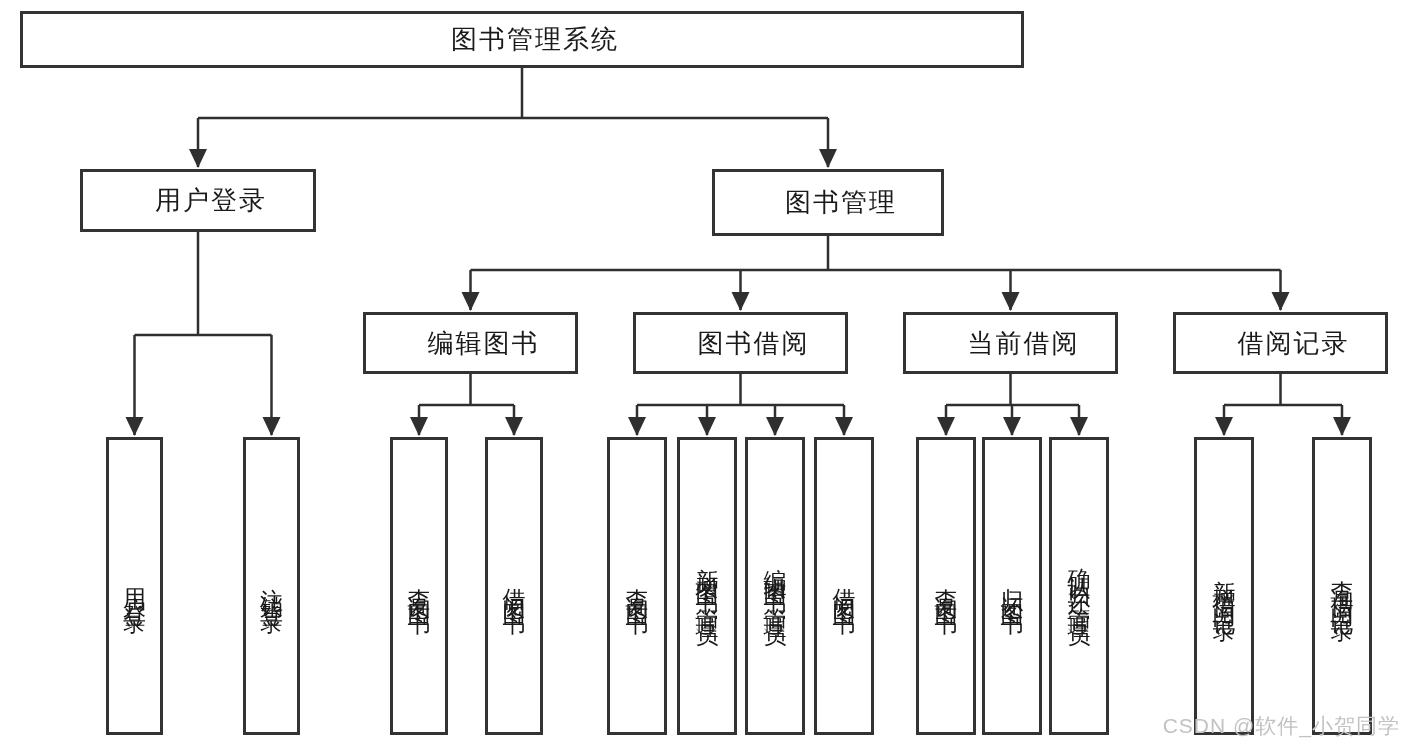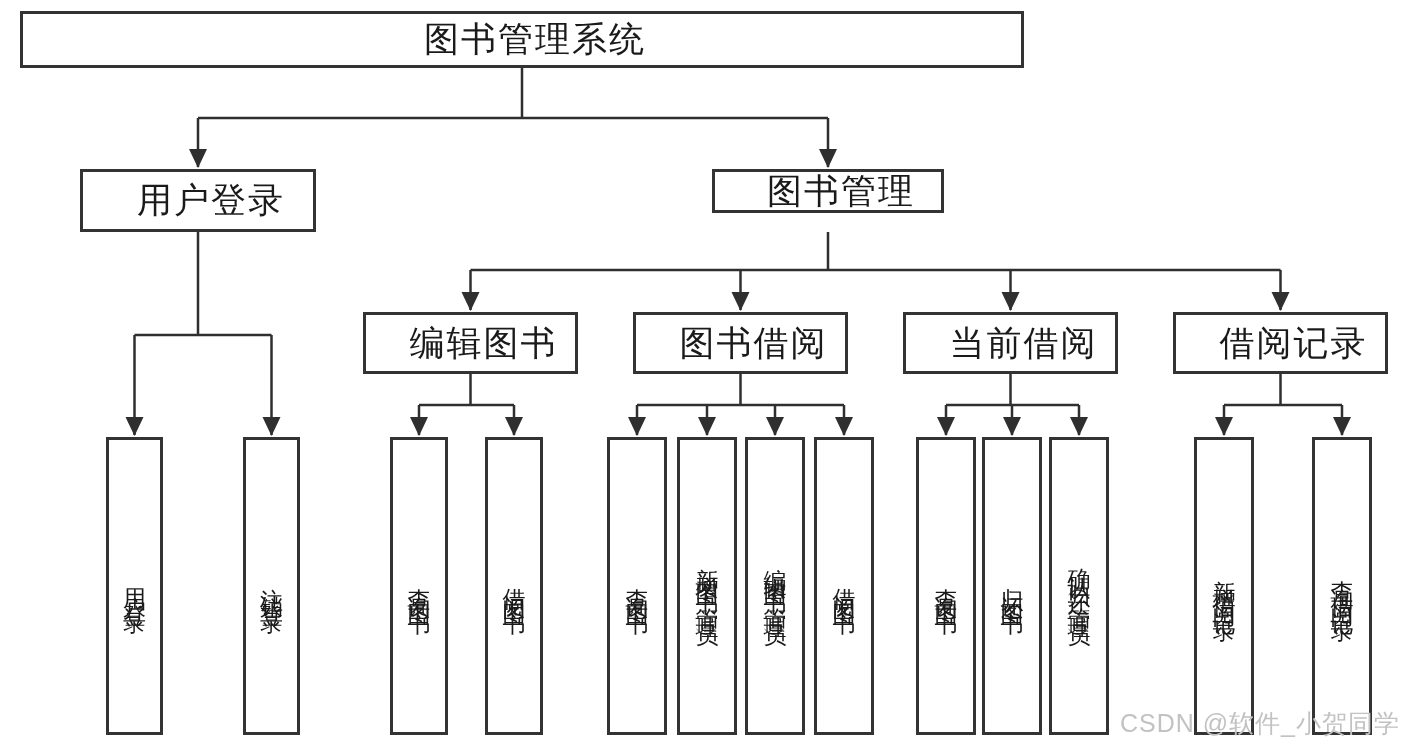--- a/index.html
+++ b/index.html
@@ -16,33 +16,33 @@
   .node {
     position: absolute;
     box-sizing: border-box;
     border: 3px solid #333333;
     background: #ffffff;
     display: flex;
     align-items: center;
     justify-content: center;
     color: #1a1a1a;
   }
-  .hnode { font-size: 35px; letter-spacing: 2px; white-space: nowrap; padding-left: 26px; }
+  .hnode { font-size: 26px; letter-spacing: 2px; white-space: nowrap; padding-left: 26px; }
   .leaf  { top: 437px; height: 298px; font-size: 23px; }
   .vtext {
     writing-mode: vertical-rl;
     text-orientation: mixed;
     letter-spacing: 8px;
     line-height: 1;
   }
   .watermark {
     position: absolute;
     right: 5px;
     bottom: 7px;
-    font-size: 25px;
+    font-size: 21px;
     letter-spacing: 1px;
     color: #c2c2c2;
     white-space: nowrap;
   }
 </style>
 </head>
 <body>
 
 <div class="canvas">
 
@@ -87,21 +87,21 @@
     <path class="wire" d="M1342,405 V435" marker-end="url(#ah)"></path>
   </svg>
 
   <div class="node hnode" style="left:20px; top:11px; width:1004px; height:57px">
     <span>图书管理系统</span>
   </div>
 
   <div class="node hnode" style="left:80px; top:169px; width:236px; height:63px">
     <span>用户登录</span>
   </div>
-  <div class="node hnode" style="left:712px; top:169px; width:232px; height:44px">
+  <div class="node hnode" style="left:712px; top:169px; width:232px; height:67px">
     <span>图书管理</span>
   </div>
 
   <div class="node hnode" style="left:363px; top:312px; width:215px; height:62px">
     <span>编辑图书</span>
   </div>
   <div class="node hnode" style="left:633px; top:312px; width:215px; height:62px">
     <span>图书借阅</span>
   </div>
   <div class="node hnode" style="left:903px; top:312px; width:215px; height:62px">

